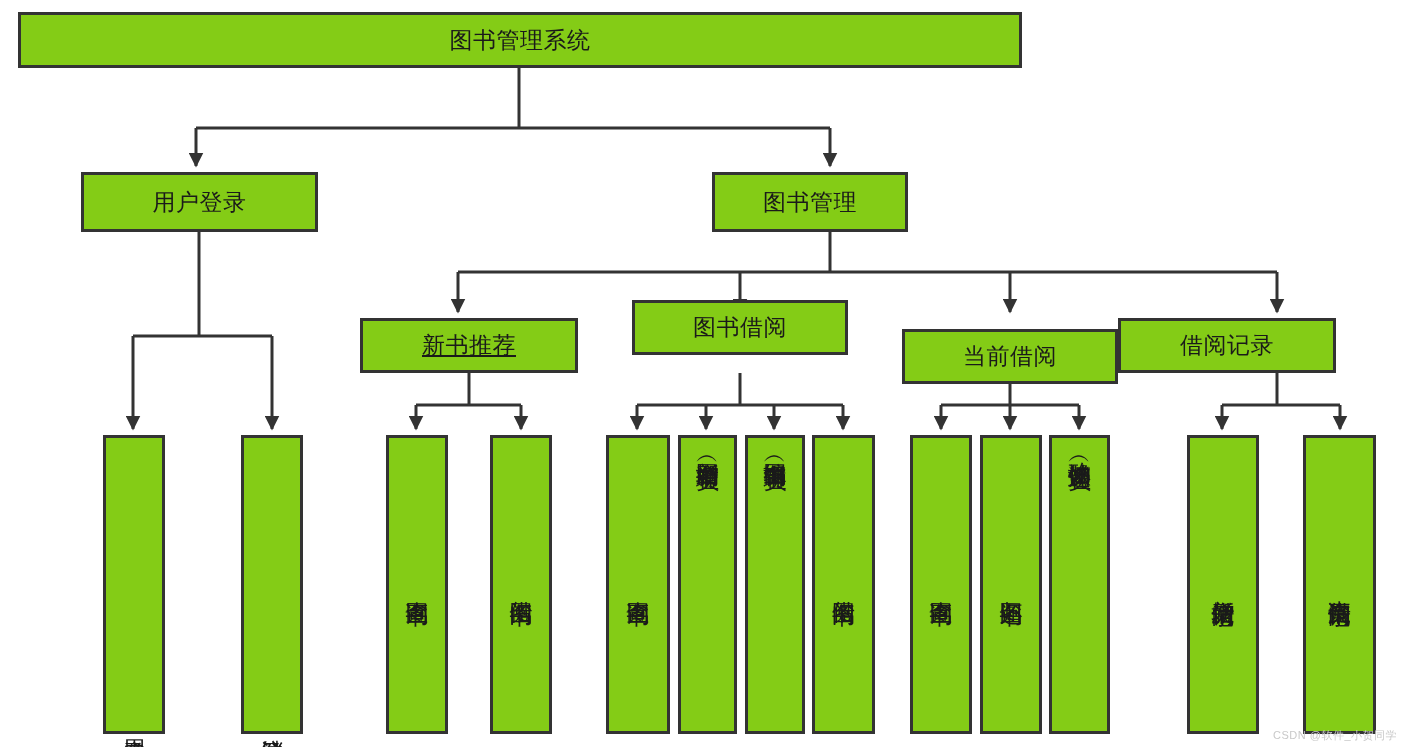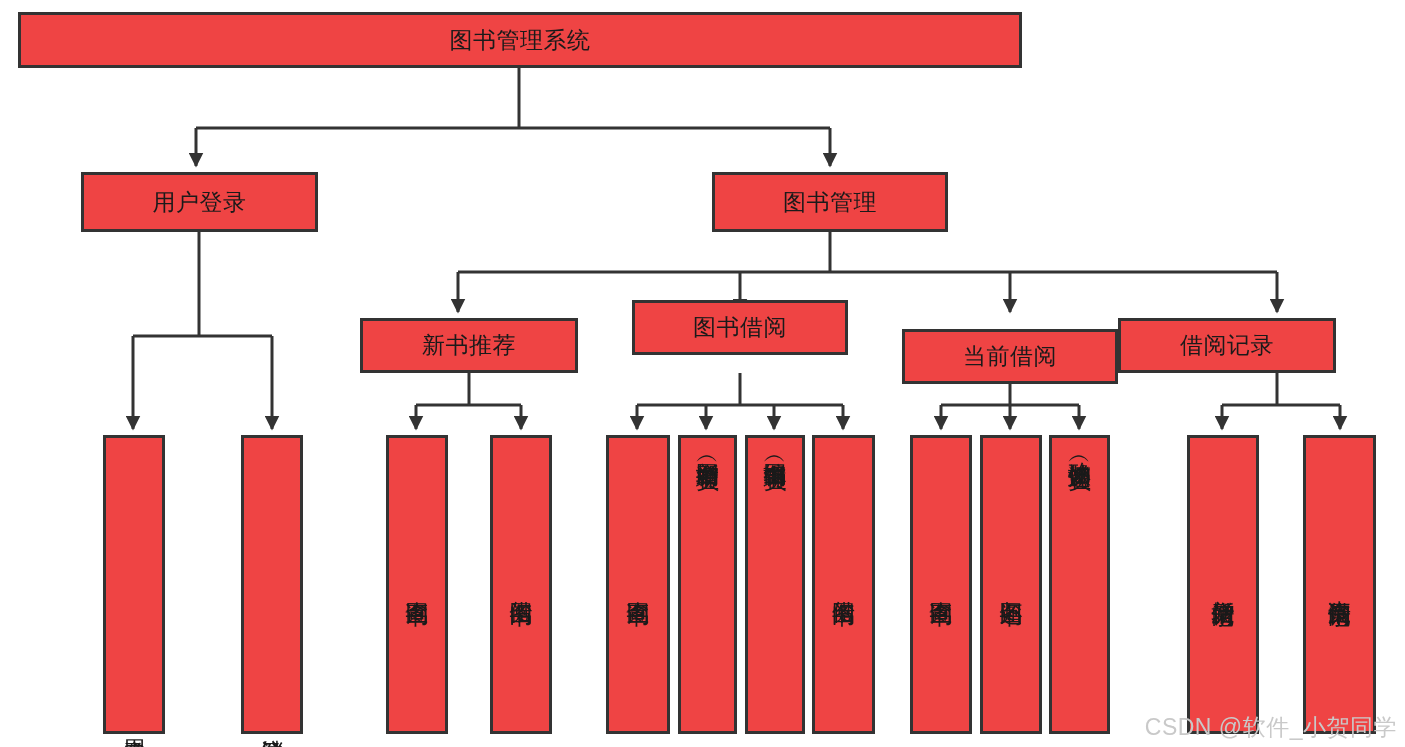--- a/index.html
+++ b/index.html
@@ -21,21 +21,21 @@
     position: absolute;
     left: 0;
     top: 0;
     width: 1405px;
     height: 747px;
   }
   .node {
     position: absolute;
     box-sizing: border-box;
     border: 3px solid #333333;
-    background: #ef4444;
+    background: #84cc16;
     display: flex;
     align-items: center;
     justify-content: center;
     color: #1a1a1a;
   }
   .node.horiz {
     font-size: 23px;
     letter-spacing: 0.5px;
   }
   .node.leaf {
@@ -54,21 +54,21 @@
   .node.leaf.bottom-align {
     justify-content: flex-end;
   }
   .node .lbl {
     display: block;
   }
   #watermark {
     position: absolute;
     right: 8px;
     bottom: 4px;
-    font-size: 23px;
+    font-size: 11px;
     color: #c9c9c9;
     white-space: nowrap;
     letter-spacing: 0.5px;
   }
 </style>
 </head>
 <body>
 
 <div id="canvas">
 
@@ -124,25 +124,25 @@
     </g>
   </svg>
 
   <div class="node horiz" style="left:18px; top:12px; width:1004px; height:56px;">
     <span class="lbl">图书管理系统</span>
   </div>
 
   <div class="node horiz" style="left:81px; top:172px; width:237px; height:60px;">
     <span class="lbl">用户登录</span>
   </div>
-  <div class="node horiz" style="left:712px; top:172px; width:236px; height:60px;">
+  <div class="node horiz" style="left:712px; top:172px; width:196px; height:60px;">
     <span class="lbl">图书管理</span>
   </div>
 
-  <div class="node horiz" style="left:360px; top:318px; width:218px; height:55px;">
+  <div class="node horiz" style="left:360px; top:318px; width:218px; height:55px;text-decoration:underline;">
     <span class="lbl">新书推荐</span>
   </div>
   <div class="node horiz" style="left:632px; top:300px; width:216px; height:55px;">
     <span class="lbl">图书借阅</span>
   </div>
   <div class="node horiz" style="left:902px; top:318px; width:216px; height:55px;margin-top:11px;">
     <span class="lbl">当前借阅</span>
   </div>
   <div class="node horiz" style="left:1118px; top:318px; width:218px; height:55px;">
     <span class="lbl">借阅记录</span>

